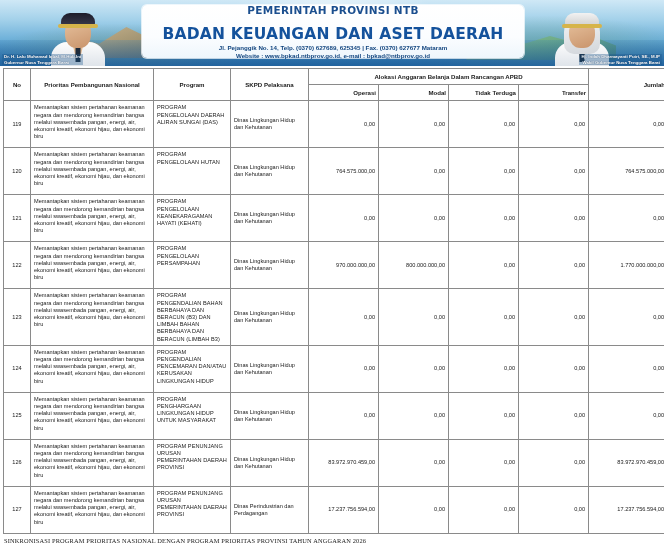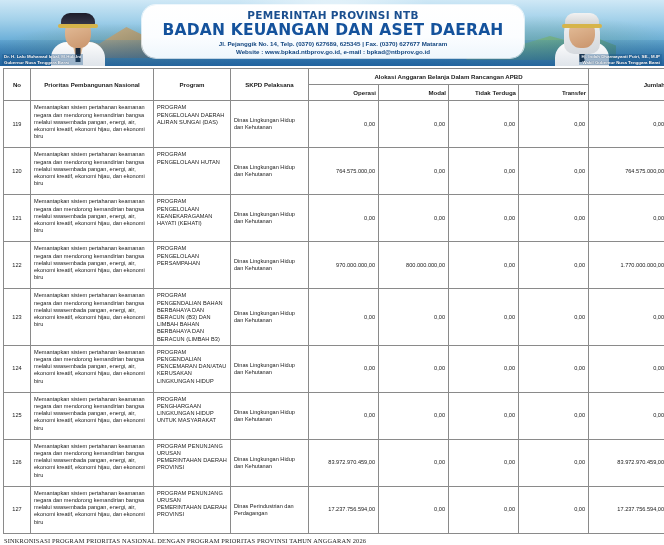--- a/index.html
+++ b/index.html
@@ -102,33 +102,32 @@
     padding: 0 2px;
   }
   .caption.left { left: 2px; text-align: left; }
   .caption.right { right: 2px; text-align: right; }
 
   .banner-plate {
     position: absolute;
     left: 142px; top: 5px;
     width: 382px; height: 53px;
     background: linear-gradient(180deg,#ffffff 0%,#fbfdff 60%,#eef6fc 100%);
-    border-radius: 14px;
+    border-radius: 5px;
     box-shadow: 0 0 0 1px rgba(255,255,255,.7);
     text-align: center;
-    padding-top: 5px;
   }
   .t1 {
     font-size: 10.5px; font-weight: bold; letter-spacing: .3px;
     color: #1b4f8f; line-height: 11px;
     font-family: "DejaVu Sans", sans-serif;
   }
   .t2 {
     font-size: 15.5px; font-weight: bold; letter-spacing: .2px;
-    color: #14529c; line-height: 17px; margin-top: 1px;
+    color: #14529c; line-height: 17px; margin-top: 10px;
     font-family: "DejaVu Sans", sans-serif;
   }
   .t3 {
     font-size: 6.2px; font-weight: bold; color: #12457f;
     line-height: 7.6px; margin-top: 1px;
   }
   .t4 { font-size: 6.2px; font-weight: bold; color: #12457f; line-height: 7.6px; }
 
   
   .table-wrap { padding: 2px 3px 0 3px; }

